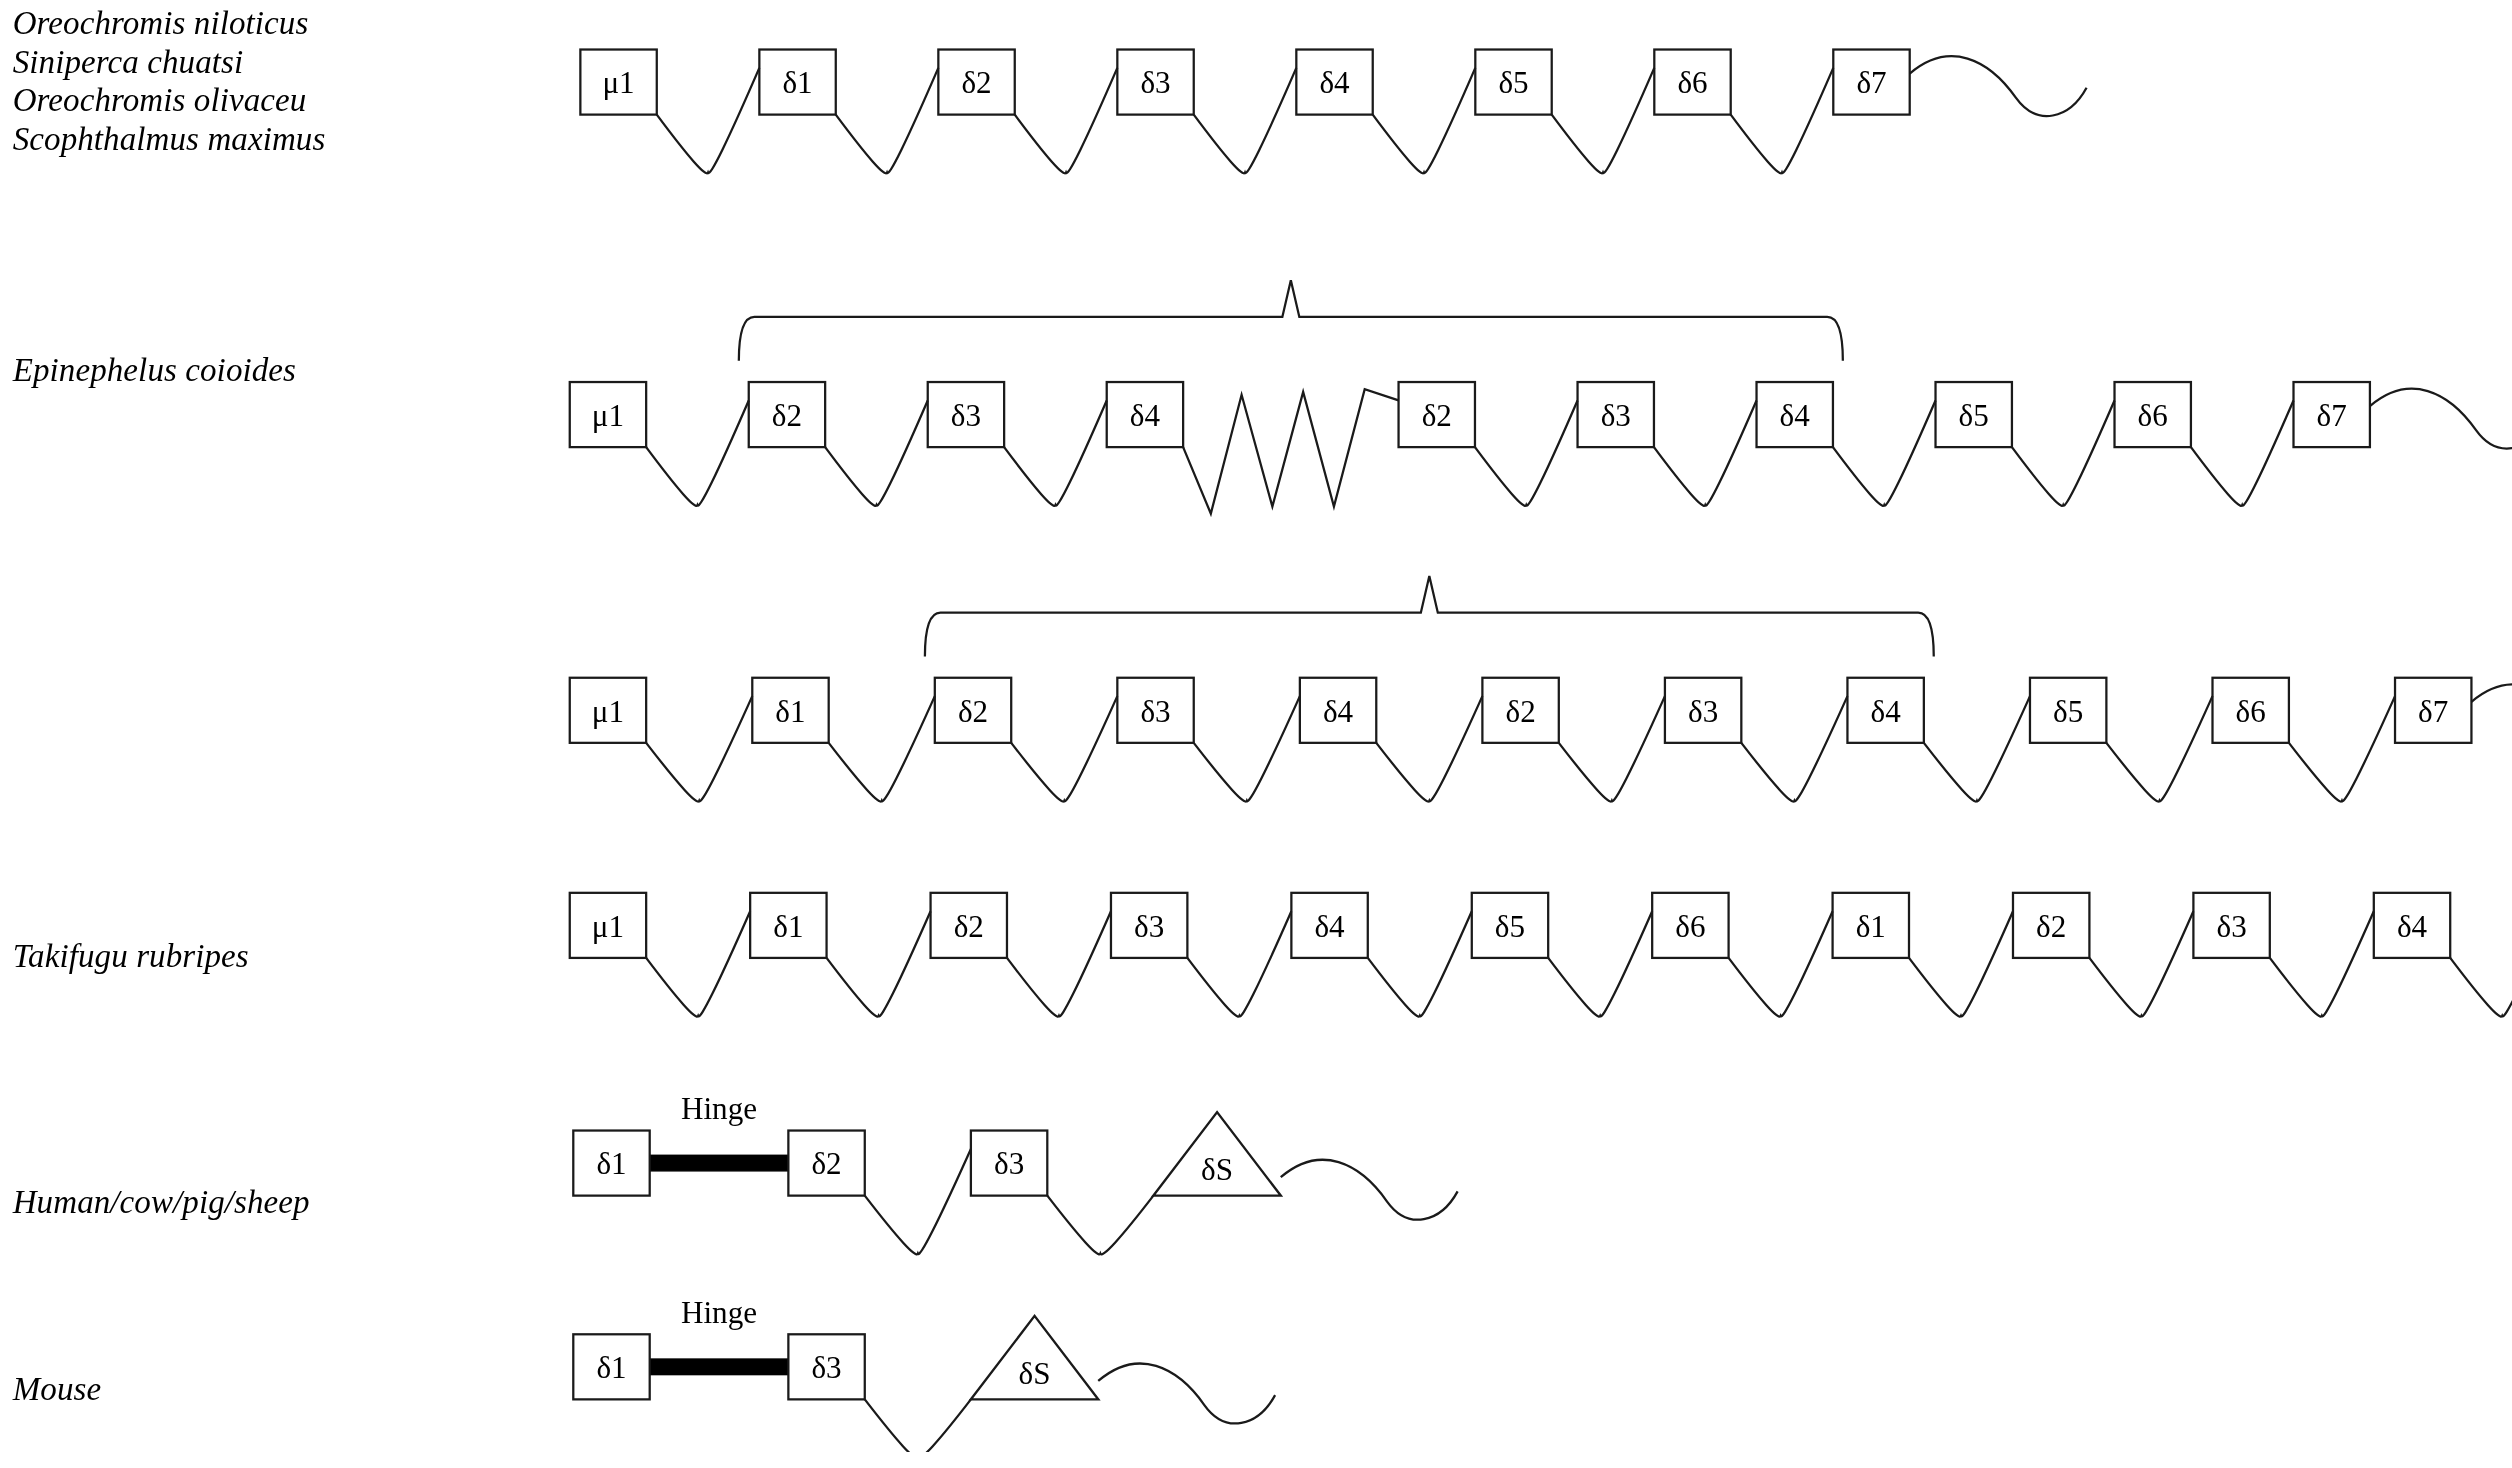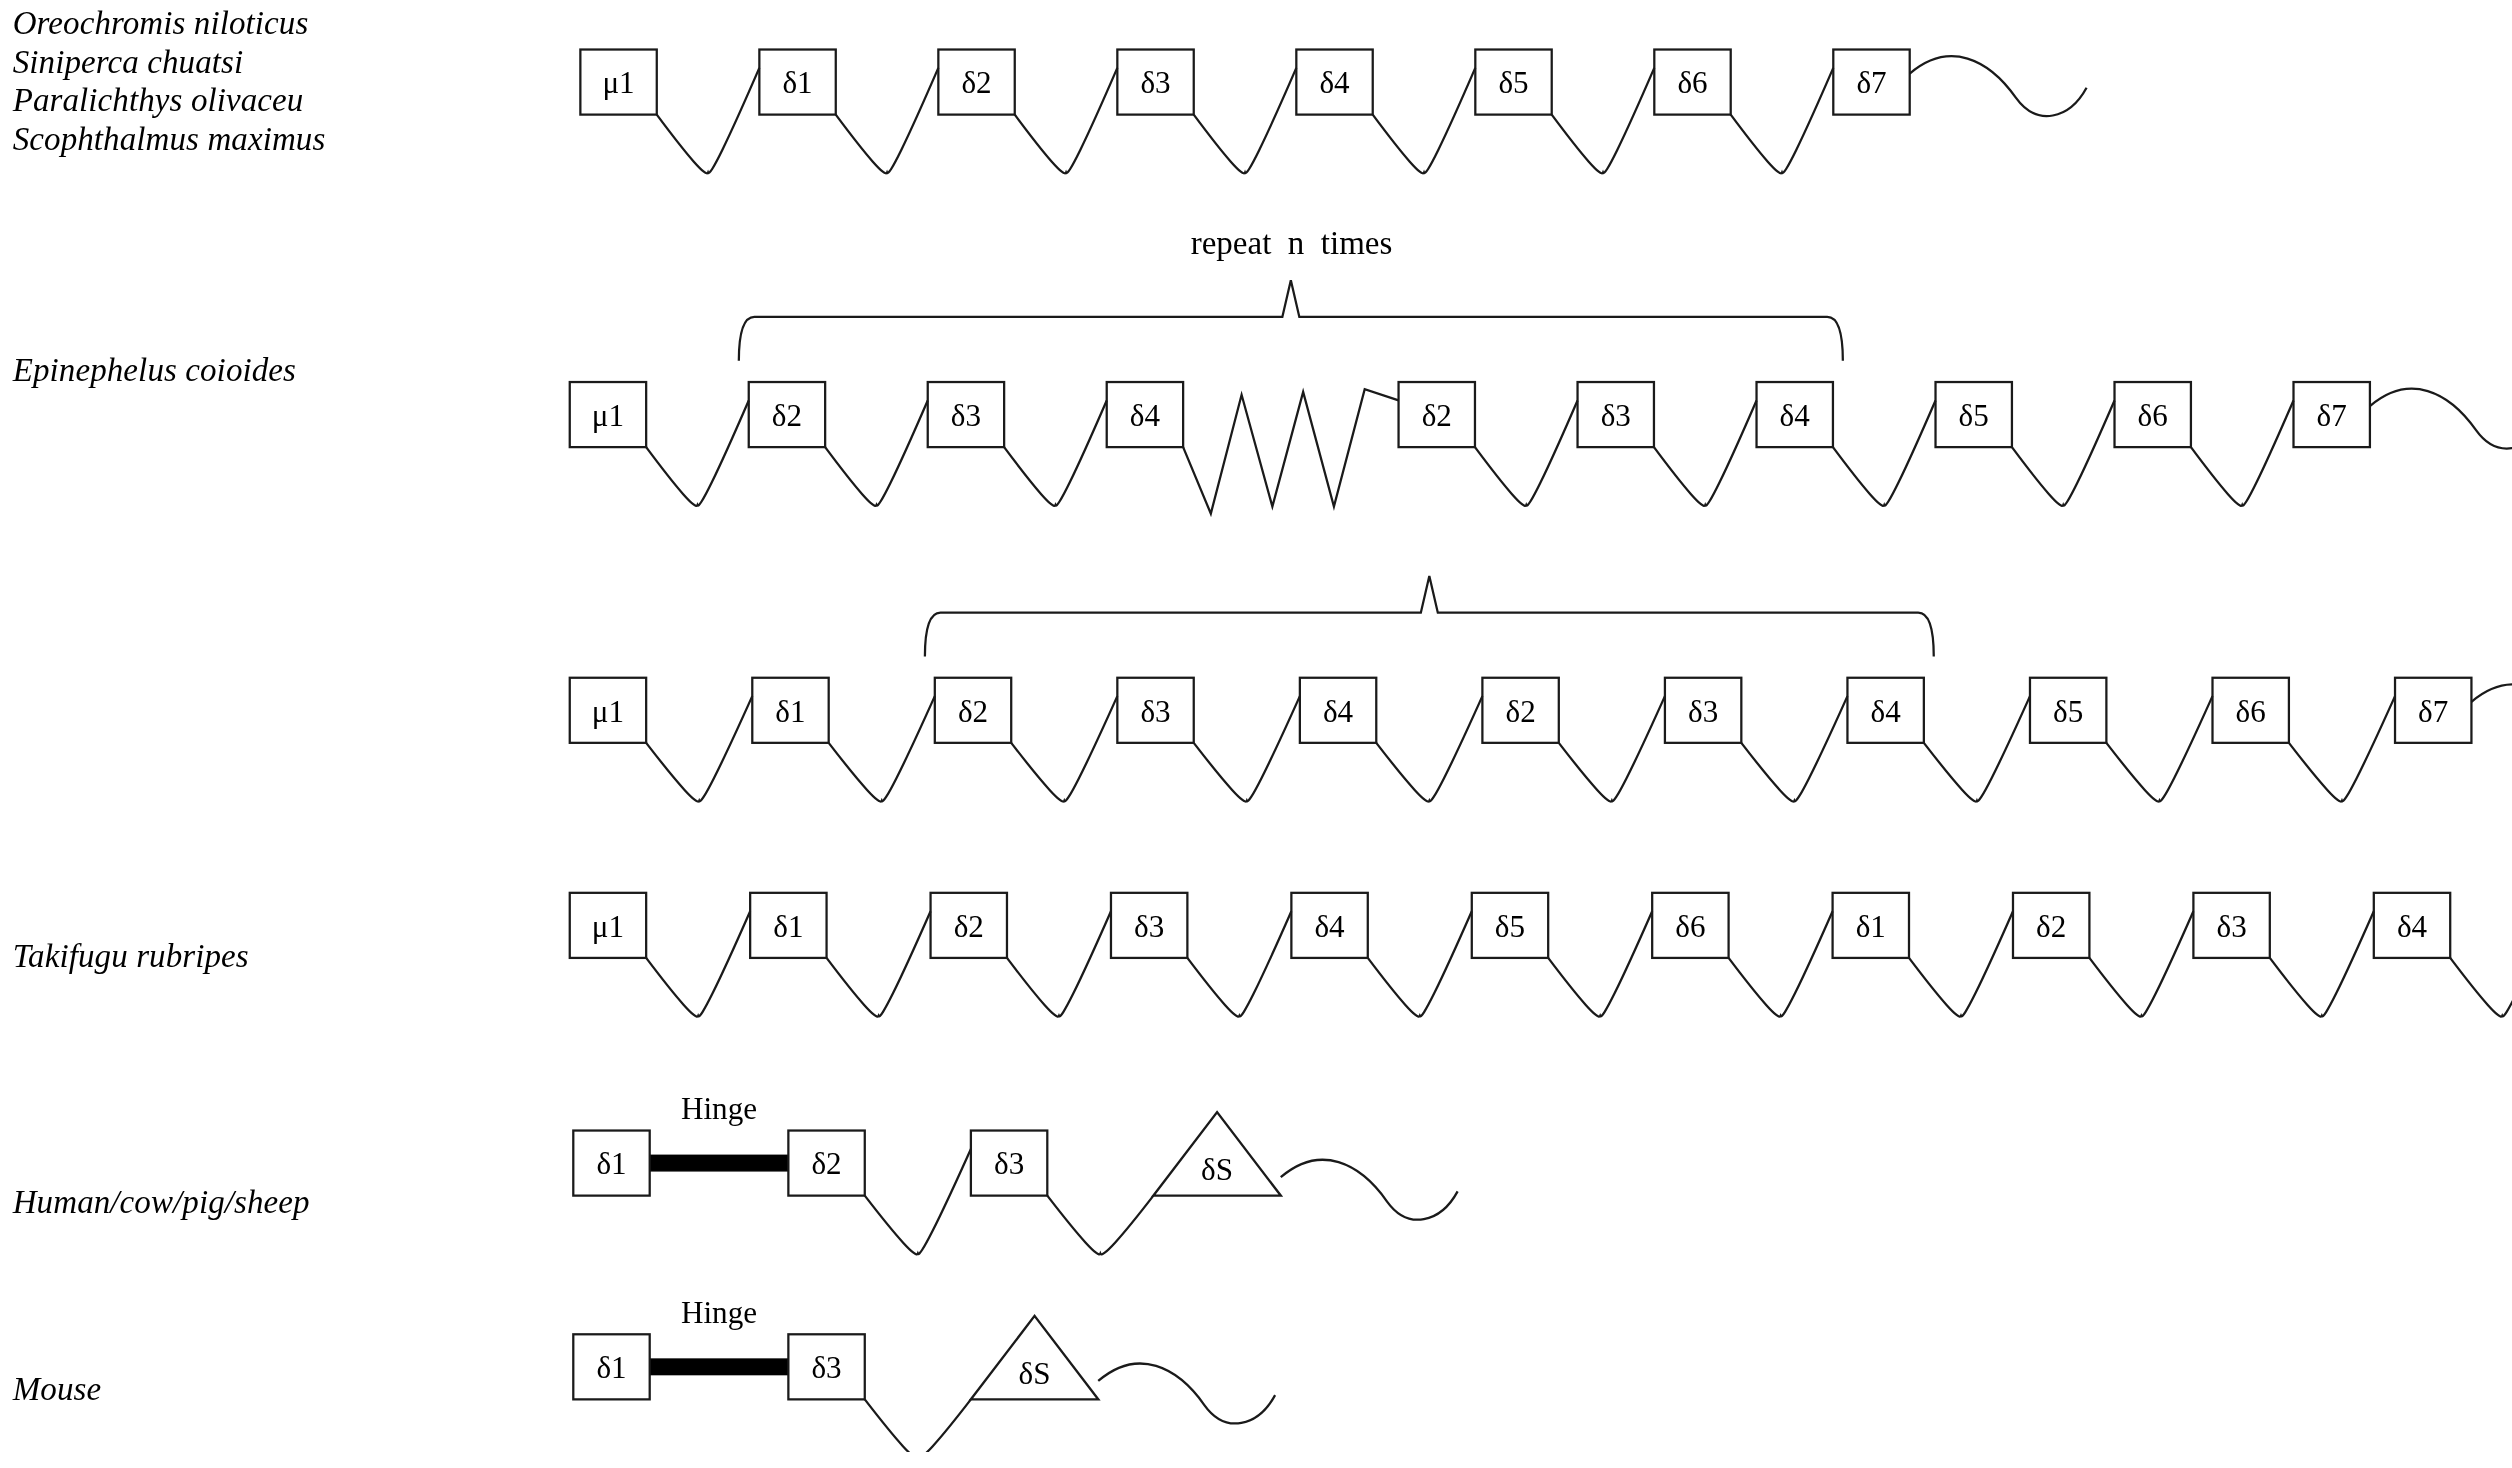--- a/index.html
+++ b/index.html
@@ -15,21 +15,21 @@
   .link-path{fill:none;stroke:#1a1a1a;stroke-width:3.2;}
   .tail-path{fill:none;stroke:#1a1a1a;stroke-width:3.2;}
   .brace-path{fill:none;stroke:#1a1a1a;stroke-width:3.2;}
   .hinge-bar{fill:#000;stroke:#000;stroke-width:2;}
   .dom-label{font-family:"Liberation Serif",serif;font-size:44px;text-anchor:middle;fill:#000;}
 </style>
 </head>
 <body>
 
 <div id="stage">
-    <div class="species-block" style="left: 12.7px; top: 4.2px;"><div>Oreochromis niloticus</div><div>Siniperca chuatsi</div><div>Paralichthys olivaceu</div><div>Scophthalmus maximus</div></div>
+    <div class="species-block" style="left: 12.7px; top: 4.2px;"><div>Oreochromis niloticus</div><div>Siniperca chuatsi</div><div>Oreochromis olivaceu</div><div>Scophthalmus maximus</div></div>
     <svg width="2512" height="1468" viewBox="0 0 3550 2075">
       <rect x="820" y="70" width="108" height="92" class="dom-box"></rect>
       <text x="874" y="132" class="dom-label">μ1</text>
       <rect x="1073" y="70" width="108" height="92" class="dom-box"></rect>
       <text x="1127" y="132" class="dom-label">δ1</text>
       <rect x="1326" y="70" width="108" height="92" class="dom-box"></rect>
       <text x="1380" y="132" class="dom-label">δ2</text>
       <rect x="1579" y="70" width="108" height="92" class="dom-box"></rect>
       <text x="1633" y="132" class="dom-label">δ3</text>
       <rect x="1832" y="70" width="108" height="92" class="dom-box"></rect>
@@ -43,21 +43,20 @@
       <path d="M928,162 Q996.5,254 1000.5,244 Q1004.5,254 1073,96" class="link-path"></path>
       <path d="M1181,162 Q1249.5,254 1253.5,244 Q1257.5,254 1326,96" class="link-path"></path>
       <path d="M1434,162 Q1502.5,254 1506.5,244 Q1510.5,254 1579,96" class="link-path"></path>
       <path d="M1687,162 Q1755.5,254 1759.5,244 Q1763.5,254 1832,96" class="link-path"></path>
       <path d="M1940,162 Q2008.5,254 2012.5,244 Q2016.5,254 2085,96" class="link-path"></path>
       <path d="M2193,162 Q2261.5,254 2265.5,244 Q2269.5,254 2338,96" class="link-path"></path>
       <path d="M2446,162 Q2514.5,254 2518.5,244 Q2522.5,254 2591,96" class="link-path"></path>
       <path d="M2699,104 C2755,56 2811,84 2849,138 C2879,180 2925,168 2949,124" class="tail-path"></path>
     </svg>
     <div class="species-block" style="left: 12.7px; top: 351px;"><div>Epinephelus coioides</div></div>
-    <div class="repeat-label" style="top: 225px; left: 1079px; width: 425px;">repeat  n  times</div>
     <svg width="2512" height="1468" viewBox="0 0 3550 2075">
       <rect x="805" y="540" width="108" height="92" class="dom-box"></rect>
       <text x="859" y="602" class="dom-label">μ1</text>
       <rect x="1058" y="540" width="108" height="92" class="dom-box"></rect>
       <text x="1112" y="602" class="dom-label">δ2</text>
       <rect x="1311" y="540" width="108" height="92" class="dom-box"></rect>
       <text x="1365" y="602" class="dom-label">δ3</text>
       <rect x="1564" y="540" width="108" height="92" class="dom-box"></rect>
       <text x="1618" y="602" class="dom-label">δ4</text>
       <rect x="1976.5" y="540" width="108" height="92" class="dom-box"></rect>

